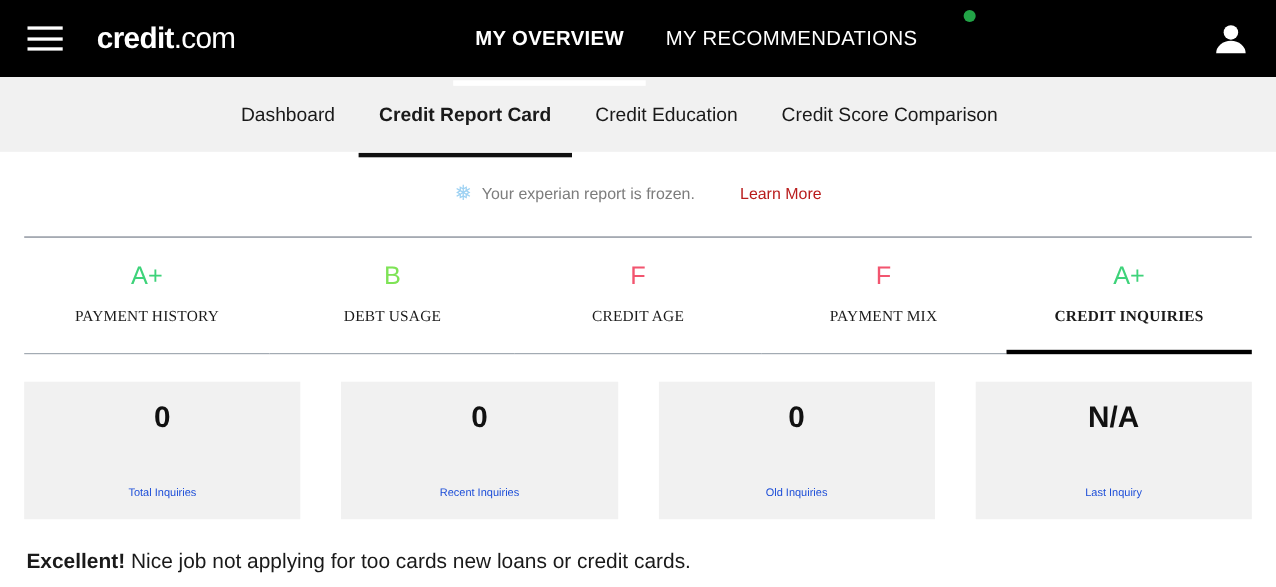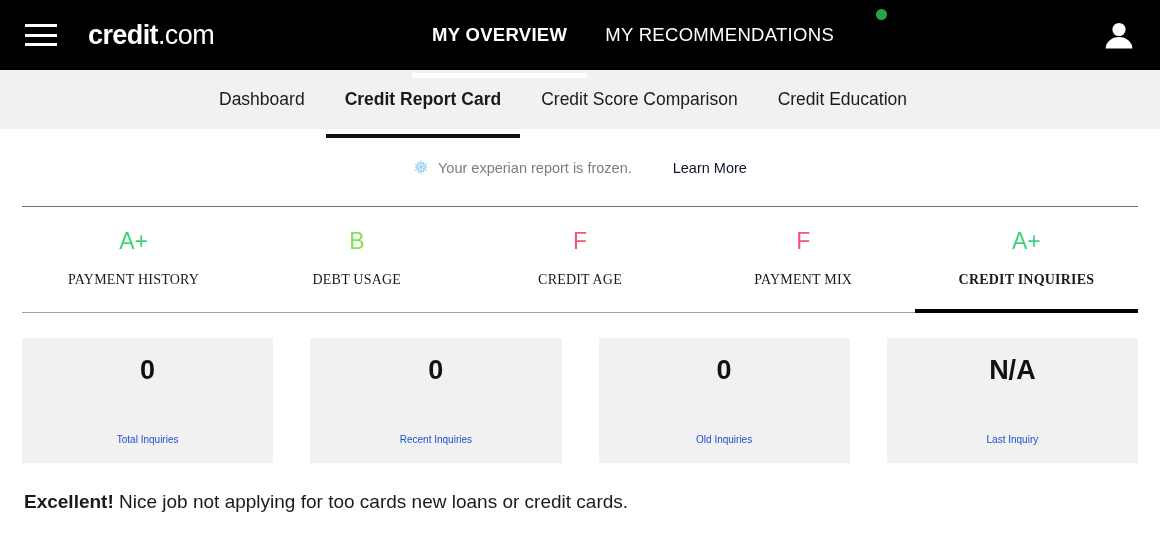--- a/index.html
+++ b/index.html
@@ -94,21 +94,21 @@
     position: absolute;
     right: 23px;
     top: 17px;
     width: 36px;
     height: 36px;
     cursor: pointer;
   }
 
   
   .subnav {
-    height: 59px;
+    height: 68px;
     background: #f1f1f1;
     display: flex;
     align-items: center;
     padding-left: 219px;
     box-sizing: border-box;
   }
   .subnav-item {
     position: relative;
     height: 77px;
     display: flex;
@@ -142,21 +142,21 @@
     gap: 9px;
     font-size: 14.5px;
   }
   .snowflake {
     color: #9ed2f3;
     font-size: 19px;
     line-height: 1;
   }
   .notice-text { color: #7d7d7d; text-align: right; }
   .notice-link {
-    color: #0f172a;
+    color: #b91c1c;
     cursor: pointer;
     margin-left: 32px;
   }
 
   
   .grades-wrap {
     margin: 0 22px;
     border-top: 1px solid #6b7280;
   }
   .grades {
@@ -254,24 +254,24 @@
 </div>
 
 <div class="subnav">
   <div class="subnav-item">
     <span>Dashboard</span>
   </div>
   <div class="subnav-item active">
     <span>Credit Report Card</span>
   </div>
   <div class="subnav-item">
+    <span>Credit Education</span>
+  </div>
+  <div class="subnav-item">
     <span>Credit Score Comparison</span>
-  </div>
-  <div class="subnav-item">
-    <span>Credit Education</span>
   </div>
 </div>
 
 <div class="notice">
   <span class="snowflake">❅</span>
   <span class="notice-text">Your experian report is frozen.</span>
   <span class="notice-link">Learn More</span>
 </div>
 
 <div class="grades-wrap">

